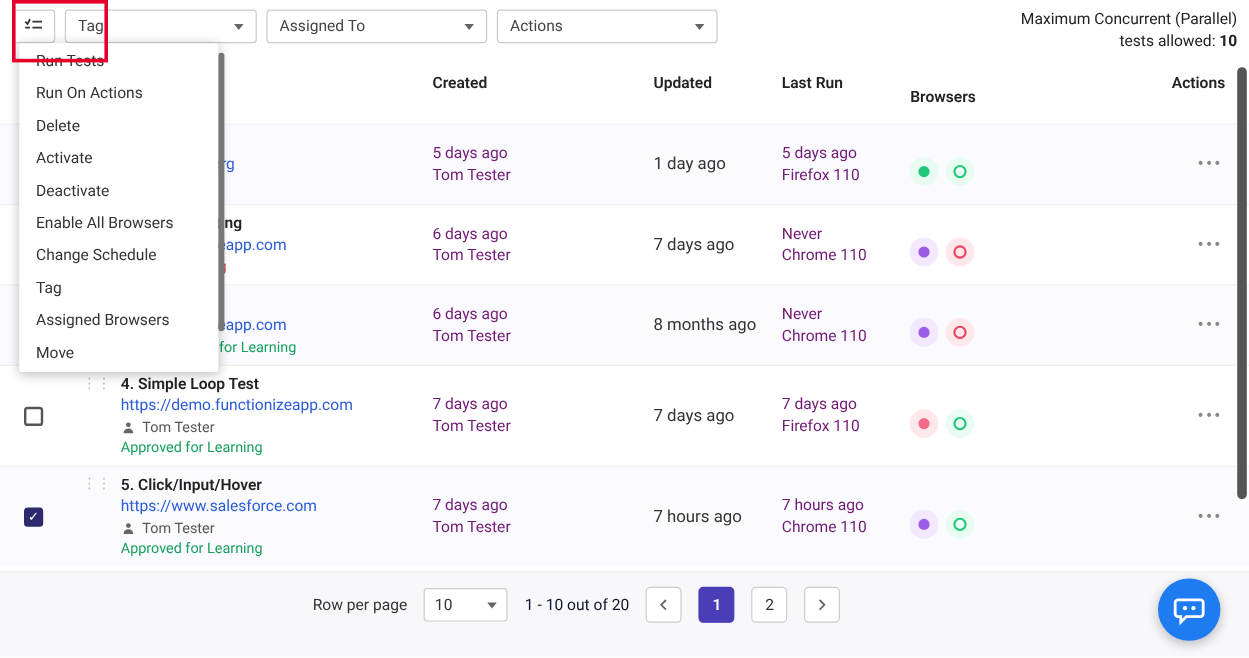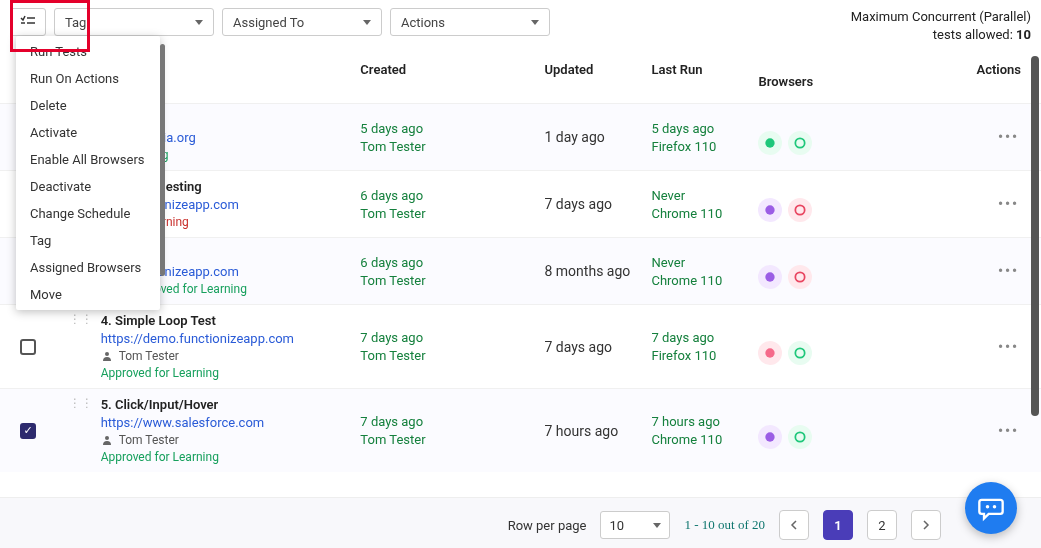--- a/index.html
+++ b/index.html
@@ -30,21 +30,21 @@
     cursor: pointer;
     font-size: 13px;
     color: #444;
   }
   .icon-btn { width: 36px; justify-content: center; padding: 0; }
   .dropdown {
     justify-content: space-between;
     position: relative;
   }
   .dd-tag { width: 160px; }
-  .dd-mid { width: 160px; }
+  .dd-mid { width: 184px; }
   .caret {
     width: 0; height: 0;
     border-left: 4px solid transparent;
     border-right: 4px solid transparent;
     border-top: 5px solid #666;
   }
   .max-conc {
     margin-left: auto;
     text-align: right;
     font-size: 13px;
@@ -58,21 +58,21 @@
     top: 0px; left: 10px;
     width: 80px; height: 52px;
     border: 3px solid #e4002b;
     pointer-events: none;
     z-index: 30;
   }
 
   .action-menu {
     position: absolute;
     top: 36px; left: 16px;
-    width: 144px;
+    width: 166px;
     background: #fff;
     border-radius: 2px;
     box-shadow: 0 2px 10px rgba(0,0,0,0.25);
     z-index: 20;
     padding: 2px 0;
   }
   .action-menu::-webkit-scrollbar { width: 6px; }
   .action-item {
     padding: 6px 14px;
     font-size: 13px;
@@ -124,43 +124,43 @@
   .drag {
     color:#bbb; font-size:12px; line-height:1; cursor:grab;
   }
   .row-content { display:flex; flex-direction:column; gap:3px;}
   .title { font-weight:600; color:#222; font-size:13px;}
   .link { color:#2a5bd7; font-size:13px;}
   .meta { display:flex; gap:6px; align-items:center; color:#555; font-size:12px;}
   .person-icon { width:12px;height:12px; display:inline-block;}
   .approved { color:#17a05d; font-size:12px;}
   .warn-badge { color:#c9302c; font-size:12px;}
-  .stack {display:flex;flex-direction:column;gap:3px;font-size:13px;color:#15803d;}
+  .stack {display:flex;flex-direction:column;gap:3px;font-size:13px;color:#701a75;}
   .browser-row { display:flex; gap:6px; align-items:center;}
   .br-circle {
     width:24px;height:24px;border-radius:50%;
     display:flex;align-items:center;justify-content:center;
   }
   .ff { background:#e8fcf1; color:#1ec77a;}
   .ch { background:#e8fcf1; color:#1ec77a;}
   .ff.warn { background:#f3e8ff; color:#9b5de5;}
   .ch.danger { background:#ffe8ec; color:#e84560;}
   .dots { color:#888; letter-spacing:2px; cursor:pointer; font-weight:700; padding-right:2px;}
 
   .footer {
     position:absolute; bottom:0; left:0; right:0;
-    display:flex; align-items:center; justify-content:flex-end;
+    display:flex; align-items:center; justify-content:center;
     gap:14px;
-    padding:12px 100px 8px 20px;
+    padding:12px 100px 29px 20px;
     background:#f8f8fb;
     border-top:1px solid #eee;
   }
   .pg-label{font-size:13px;color:#333;}
   .pg-select{width:70px;height:28px;border:1px solid #ccc;border-radius:3px;display:flex;align-items:center;justify-content:space-between;padding:0 8px;background:#fff;font-size:13px;}
-  .pg-info{font-size:13px;color:#0f766e;font-family:Liberation Serif, serif;}
+  .pg-info{font-size:13px;color:#0f172a;}
   .pg-btn{
     width:30px;height:30px;border:1px solid #ccc;border-radius:4px;
     display:flex;align-items:center;justify-content:center;
     background:#fff;cursor:pointer;color:#333;font-size:13px;
   }
   .pg-btn.active{background:#4a3db8;border-color:#4a3db8;color:#fff;font-weight:600;}
 
   .chat-bubble{
     position:absolute; bottom:14px; right:24px;
     width:52px;height:52px;border-radius:50%;
@@ -207,22 +207,22 @@
   </div>
 </div>
 
 <div class="highlight-box"></div>
 
 <div class="action-menu">
   <div class="action-item">Run Tests</div>
   <div class="action-item">Run On Actions</div>
   <div class="action-item">Delete</div>
   <div class="action-item">Activate</div>
+  <div class="action-item">Deactivate</div>
   <div class="action-item">Enable All Browsers</div>
-  <div class="action-item">Deactivate</div>
   <div class="action-item">Change Schedule</div>
   <div class="action-item">Tag</div>
   <div class="action-item">Assigned Browsers</div>
   <div class="action-item">Move</div>
   <div class="menu-scrollbar"></div>
 </div>
 
 <div class="table">
   <div class="thead">
     <div class="col-sel"></div>

